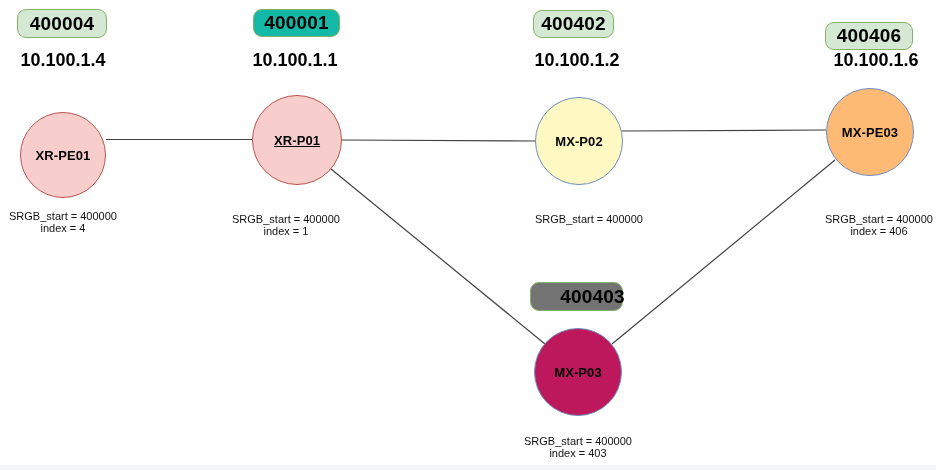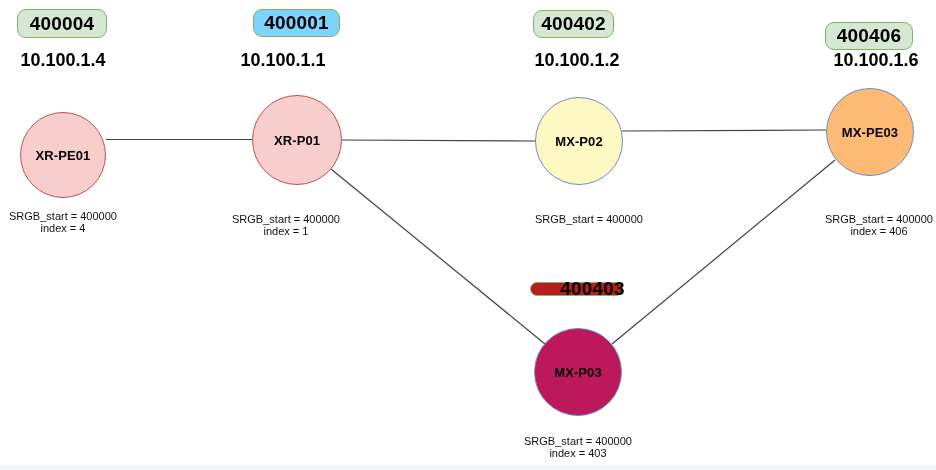--- a/index.html
+++ b/index.html
@@ -92,23 +92,23 @@
   <div class="badge" style="left: 17px; top: 9px; width: 90px; height: 29px; background-color: rgb(213, 232, 212); border-color: rgb(130, 179, 102);">400004</div>
   <div class="ip" style="left:-7px;top:50px">10.100.1.4</div>
   <div class="node" style="left: 20px; top: 112px; width: 86px; height: 86px; background-color: rgb(248, 206, 204); border-color: rgb(184, 84, 80);">
     <span class="node-label">XR-PE01</span>
   </div>
   <div class="srgb" style="left:-37px;top:211px">
     <div>SRGB_start = 400000</div>
     <div>index = 4</div>
   </div>
 
-  <div class="badge" style="left: 253px; top: 9px; width: 87px; height: 28px; background-color: #7dd3fc; border-color: rgb(130, 179, 102);">400001</div>
-  <div class="ip" style="left:213px;top:50px">10.100.1.1</div>
-  <div class="node" style="left: 252px; top: 95px; width: 90px; height: 90px; background-color: rgb(248, 206, 204); border-color: rgb(184, 84, 80);">
+  <div class="badge" style="left: 253px; top: 9px; width: 87px; height: 28px; background-color: #14b8a6; border-color: rgb(130, 179, 102);">400001</div>
+  <div class="ip" style="left:225px;top:50px">10.100.1.1</div>
+  <div class="node" style="left: 252px; top: 95px; width: 90px; height: 90px; background-color: rgb(248, 206, 204); border-color: rgb(184, 84, 80); text-decoration: underline;">
     <span class="node-label">XR-P01</span>
   </div>
   <div class="srgb" style="left:186px;top:214px">
     <div>SRGB_start = 400000</div>
     <div>index = 1</div>
   </div>
 
   <div class="badge" style="left: 533px; top: 10px; width: 81px; height: 28px; background-color: rgb(213, 232, 212); border-color: rgb(130, 179, 102);">400402</div>
   <div class="ip" style="left:507px;top:50px">10.100.1.2</div>
   <div class="node" style="left: 535px; top: 97px; width: 88px; height: 88px; background-color: #fef9c3; border-color: rgb(108, 142, 191);">
@@ -121,21 +121,21 @@
   <div class="badge" style="left: 825px; top: 22px; width: 88px; height: 28px; background-color: rgb(213, 232, 212); border-color: rgb(130, 179, 102);">400406</div>
   <div class="ip" style="left:806px;top:50px">10.100.1.6</div>
   <div class="node" style="left: 826px; top: 88px; width: 88px; height: 88px; background-color: #fdba74; border-color: rgb(108, 142, 191);">
     <span class="node-label">MX-PE03</span>
   </div>
   <div class="srgb" style="left:779px;top:214px">
     <div>SRGB_start = 400000</div>
     <div>index = 406</div>
   </div>
 
-  <div class="badge" style="left: 530px; top: 282px; width: 93px; height: 14px; background-color: #b91c1c; border-color: rgb(130, 179, 102); padding-left: 32px;">400403</div>
+  <div class="badge" style="left: 530px; top: 282px; width: 93px; height: 29px; background-color: #737373; border-color: rgb(130, 179, 102); padding-left: 32px;">400403</div>
   <div class="node" style="left: 534px; top: 328px; width: 88px; height: 88px; background-color: #be185d; border-color: rgb(108, 142, 191);">
     <span class="node-label">MX-P03</span>
   </div>
   <div class="srgb" style="left:478px;top:436px">
     <div>SRGB_start = 400000</div>
     <div>index = 403</div>
   </div>
 
   <div class="bottom-strip" style="background-color: rgb(244, 246, 249);"></div>
 </div>

